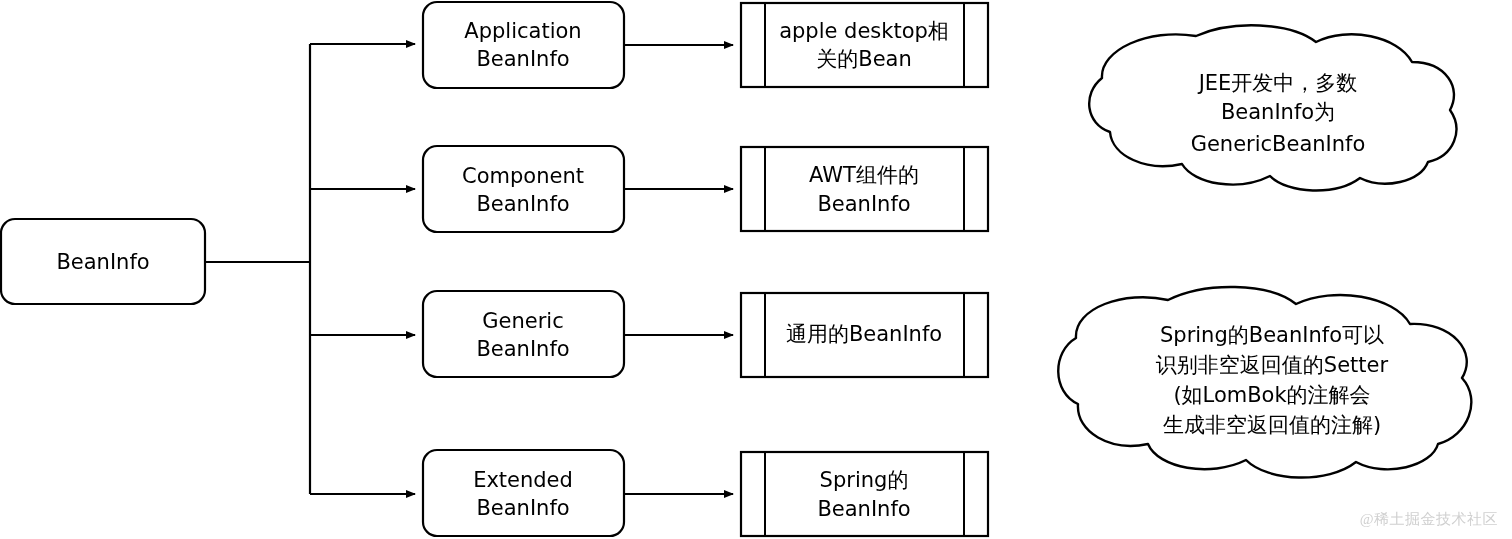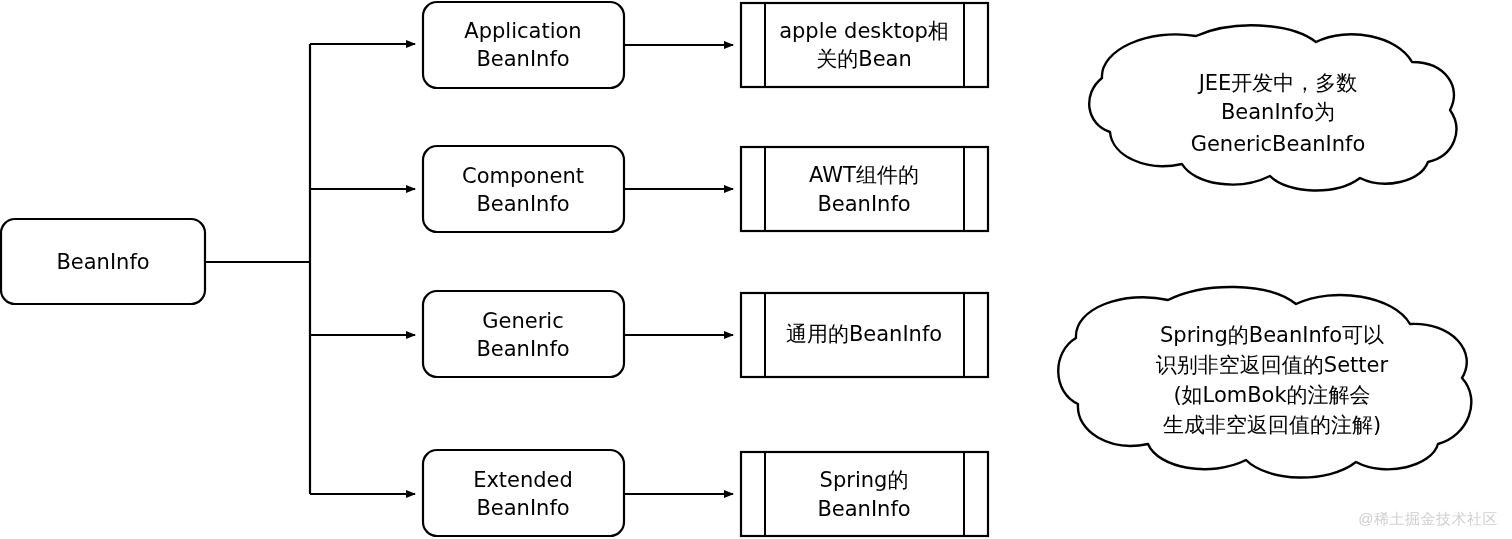--- a/index.html
+++ b/index.html
@@ -65,21 +65,21 @@
   }
   .connector {
     stroke: #000000;
     stroke-width: 2.2;
     fill: none;
   }
   .watermark {
     position: absolute;
     right: 14px;
     bottom: 10px;
-    font-family: Liberation Sans, sans-serif;
+    font-family: Liberation Serif, serif;
     font-size: 15px;
     color: #d0d0d0;
     letter-spacing: 0.5px;
     user-select: none;
     text-align: right;
   }
 </style>
 </head>
 <body>
 

